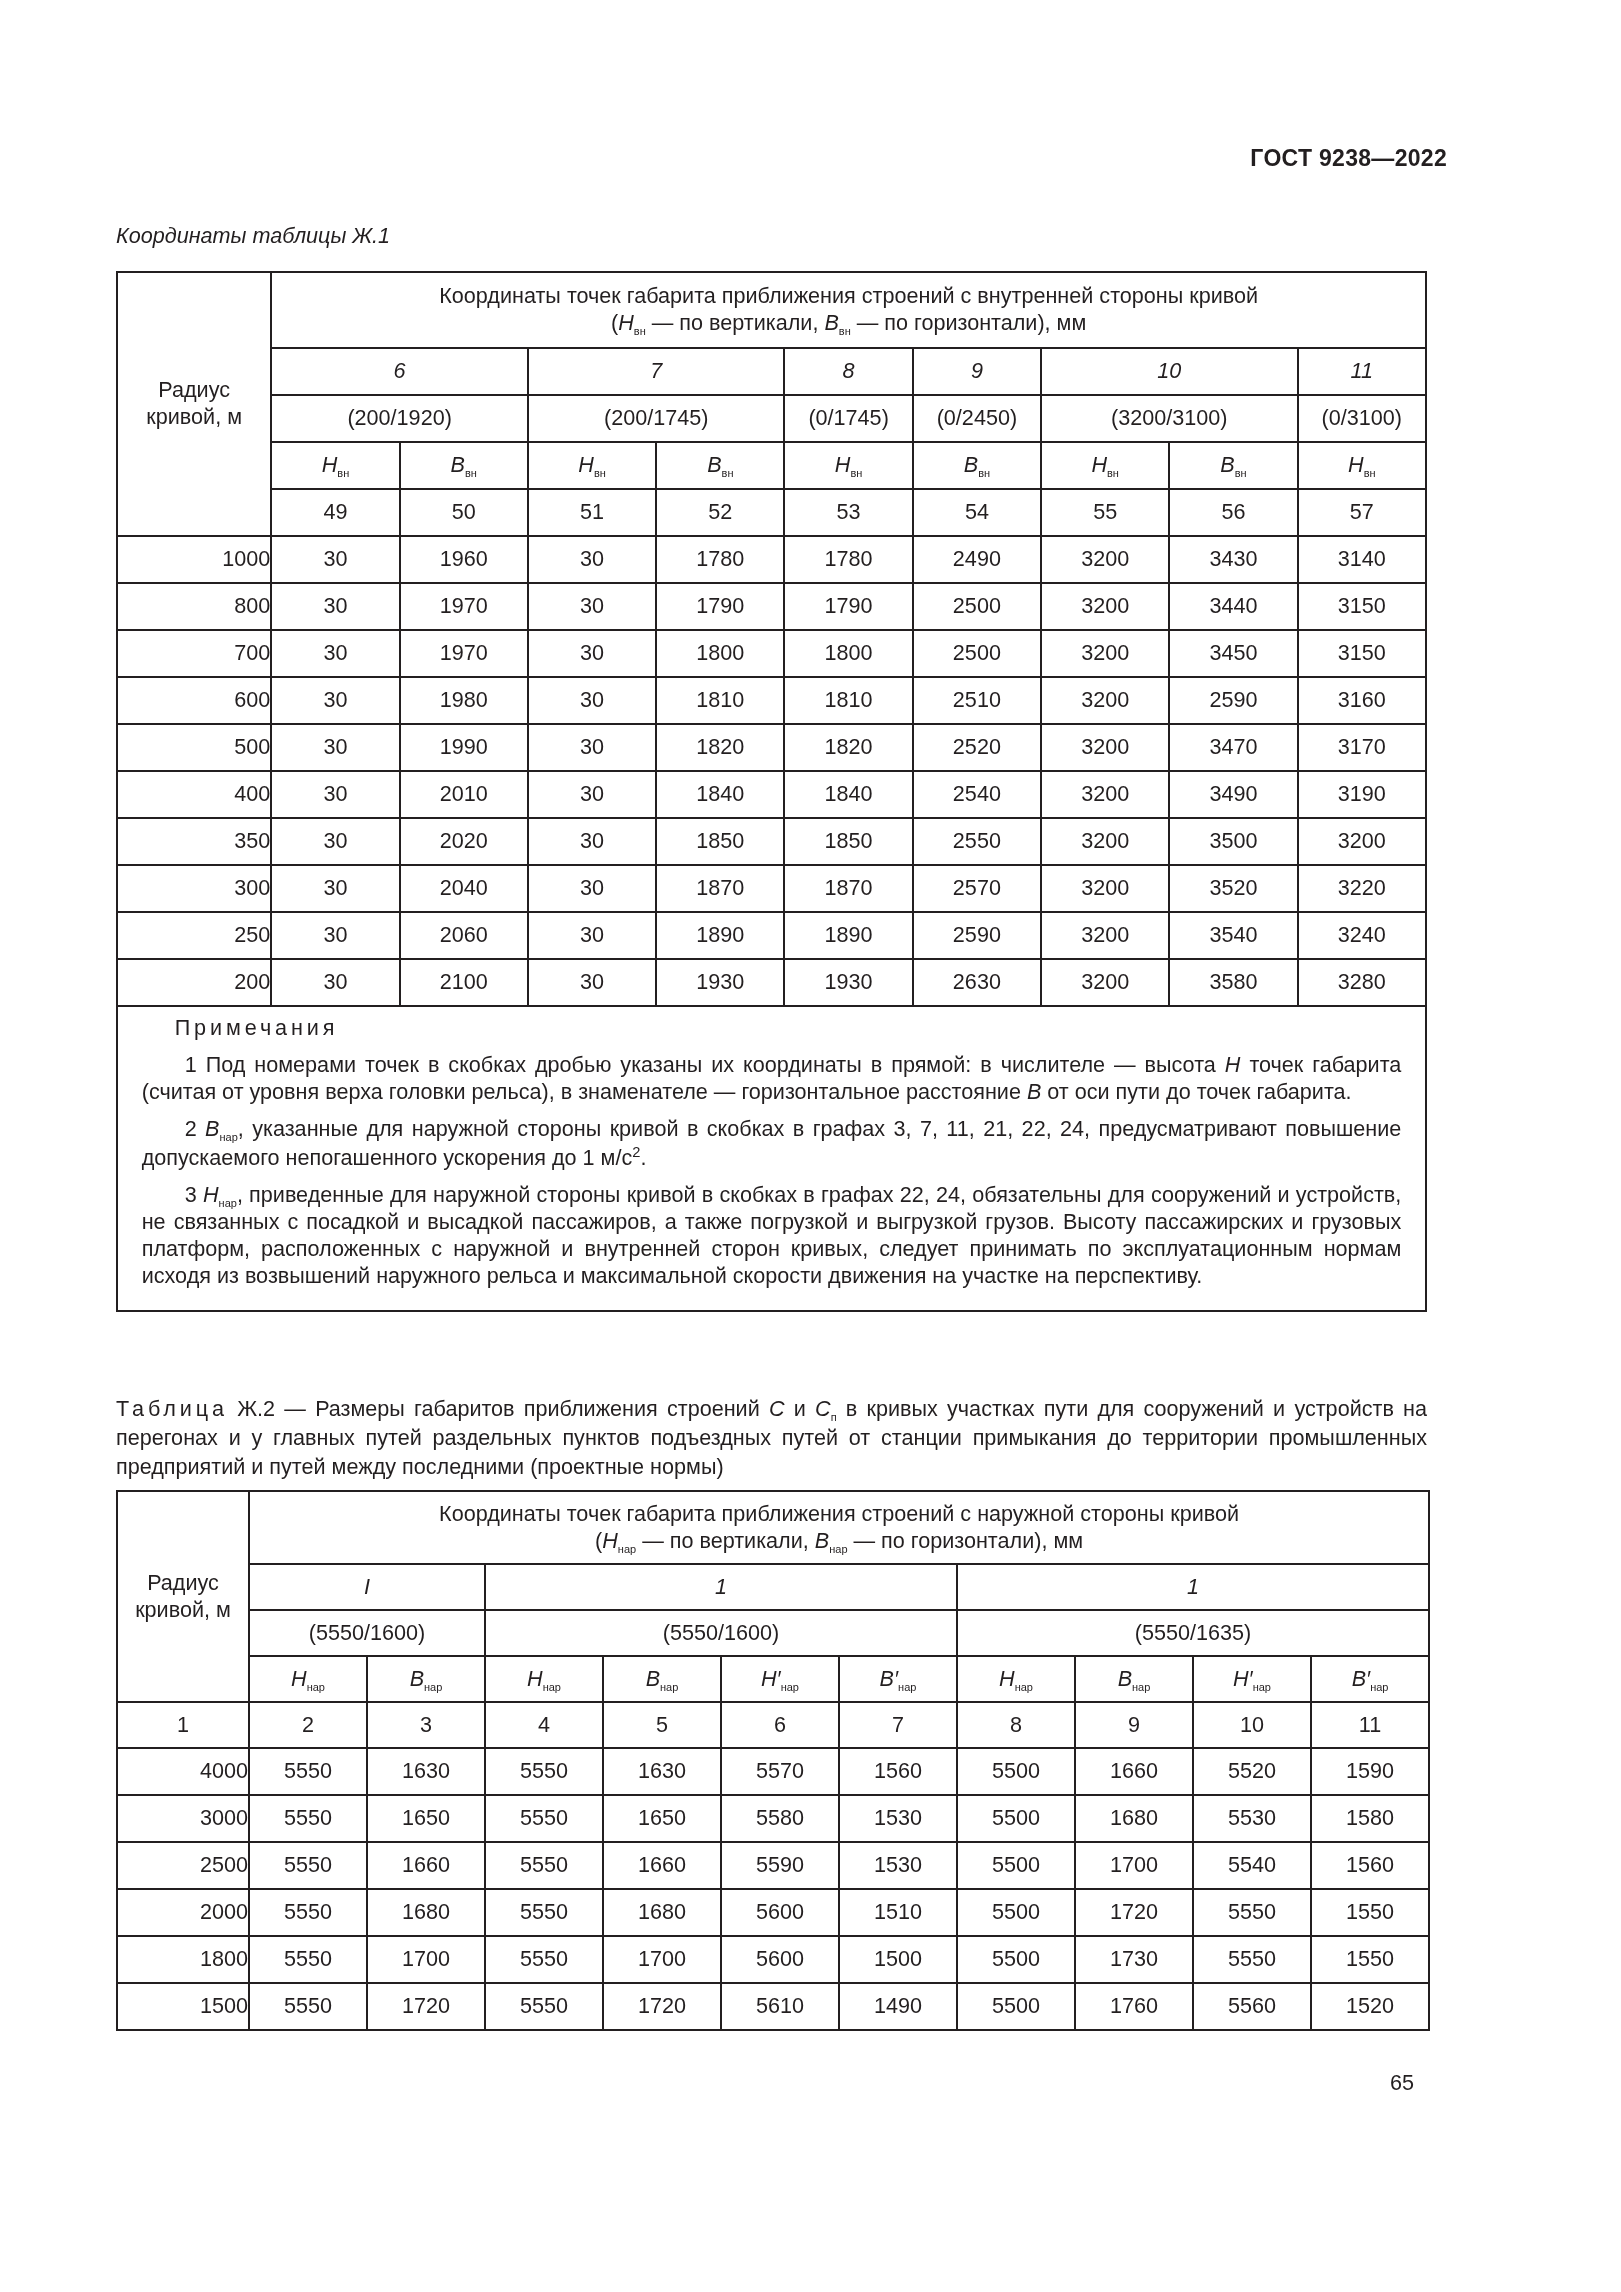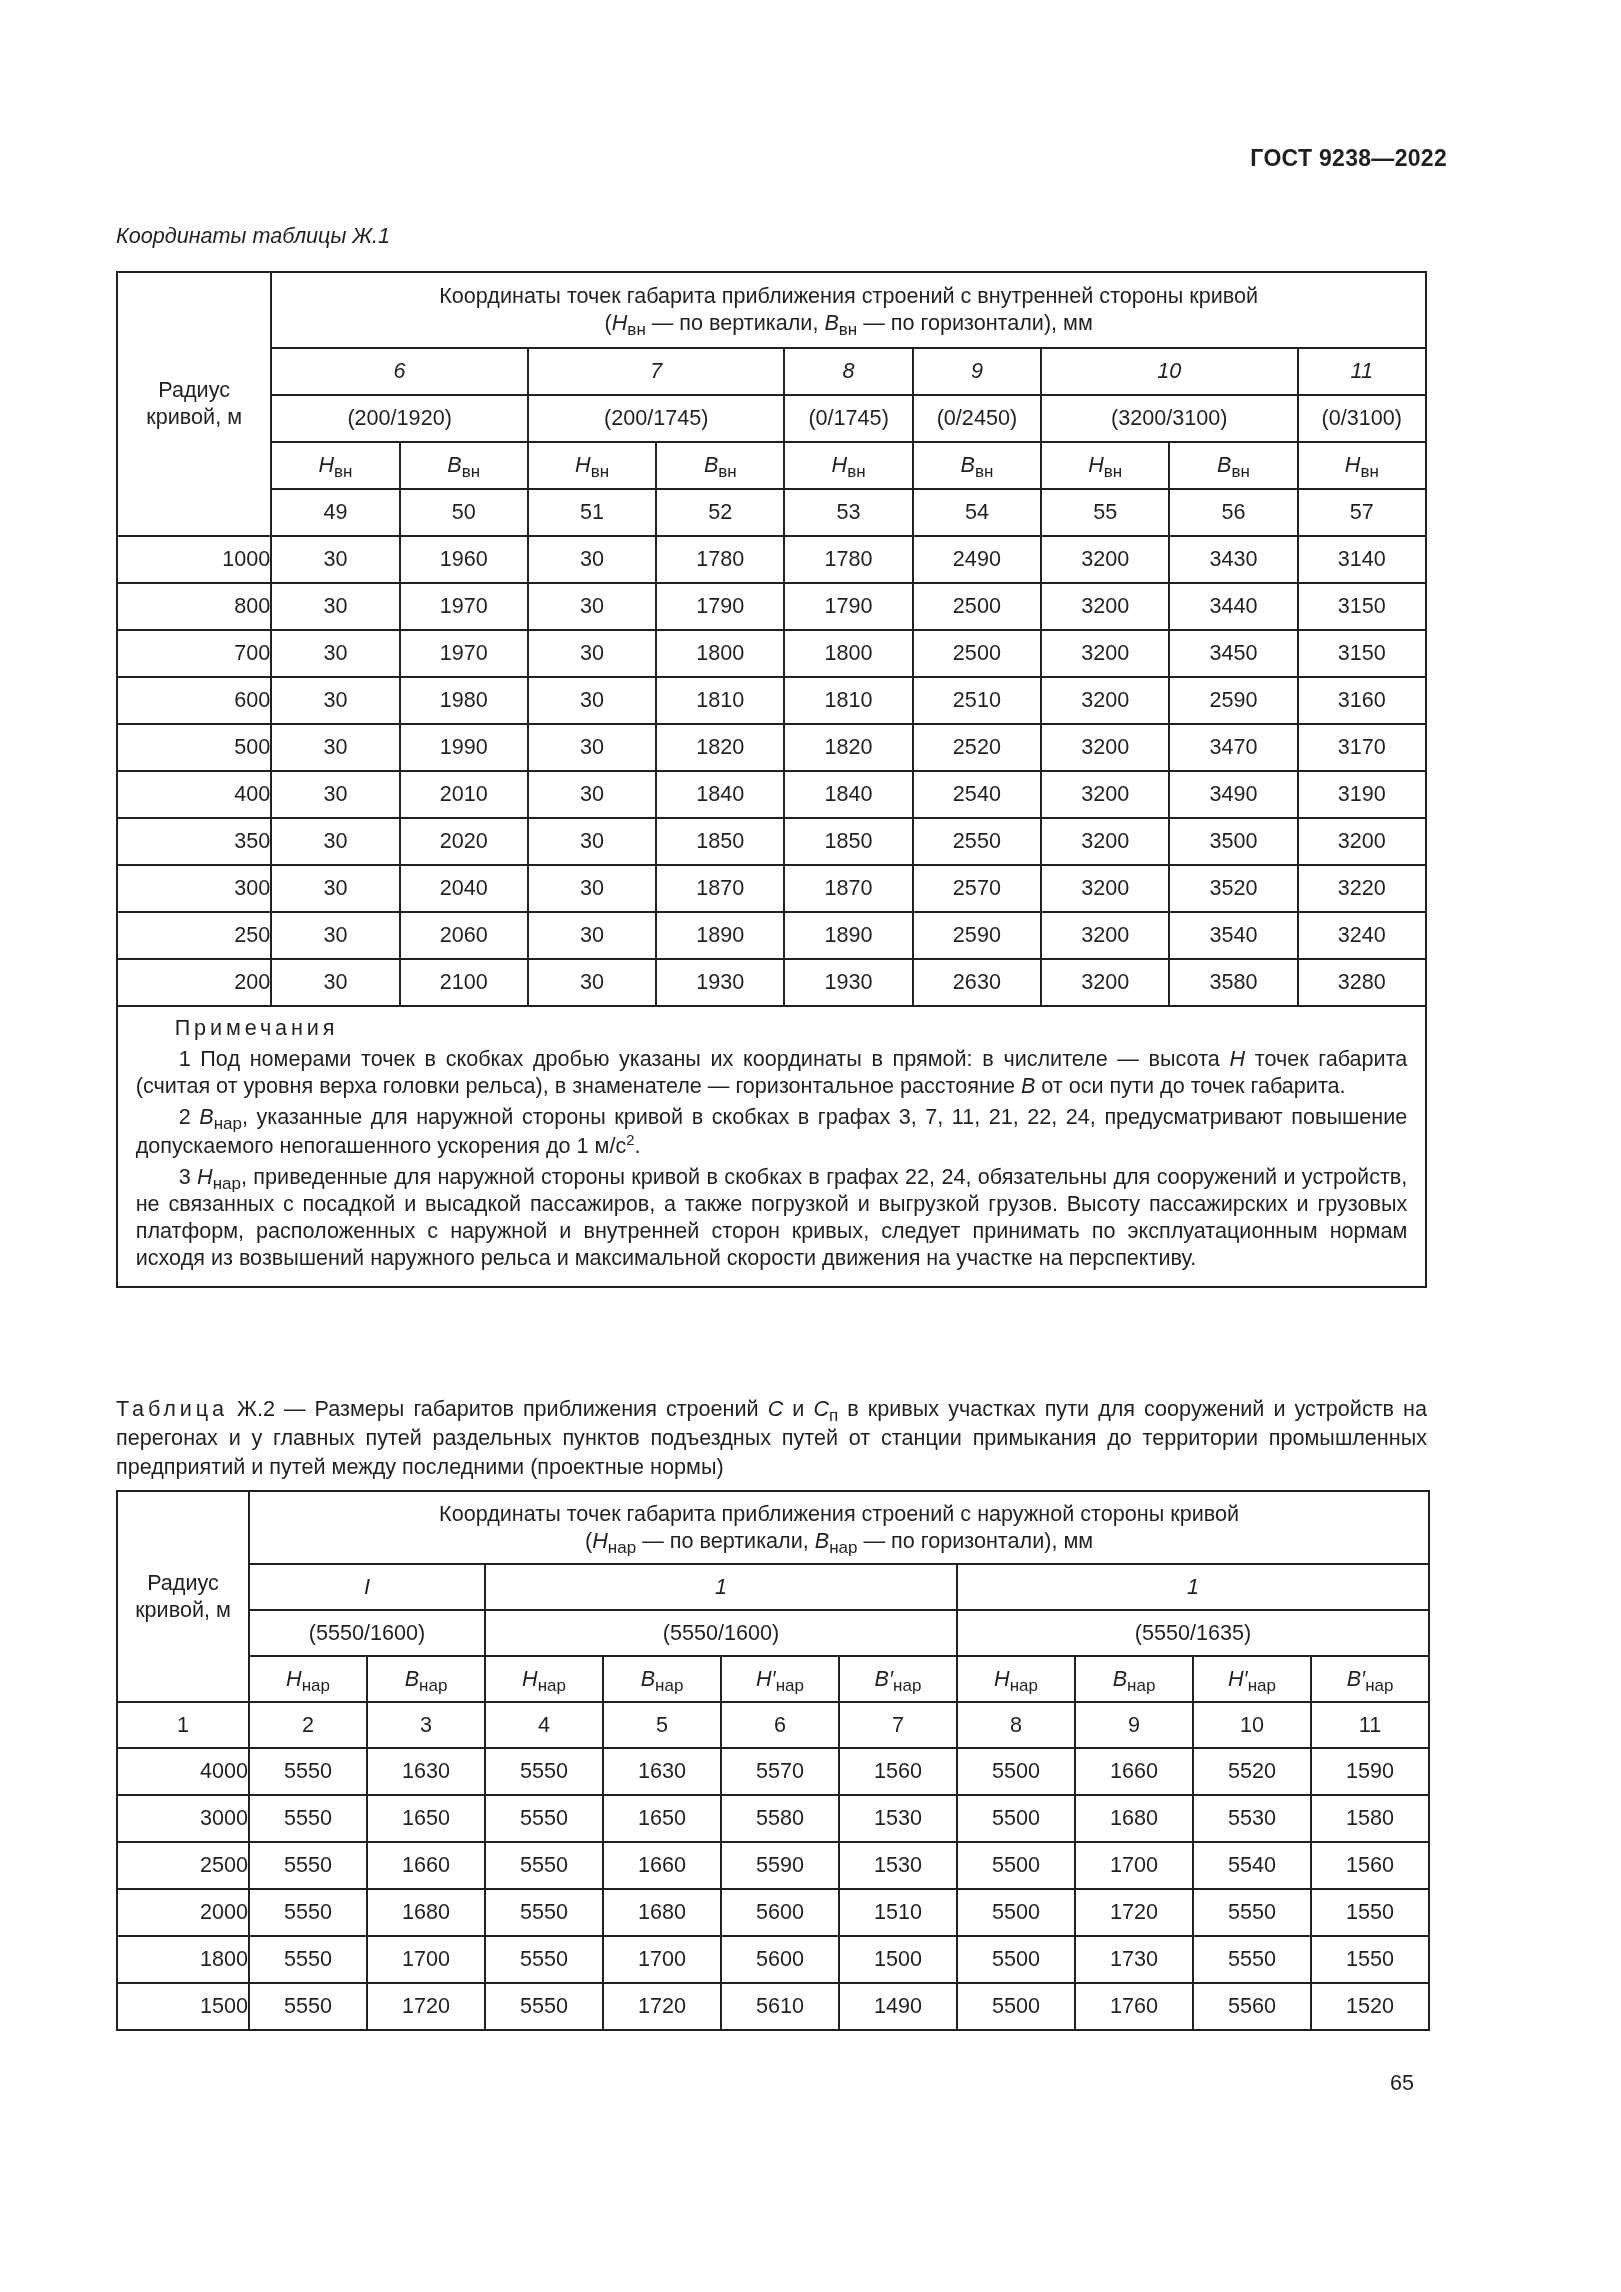--- a/index.html
+++ b/index.html
@@ -3,29 +3,29 @@
 <meta charset="utf-8">
 <style>
   html, body { margin:0; padding:0; background:#ffffff; }
   body { width:1621px; height:2293px; position:relative; font-family:"Liberation Sans", sans-serif; color:#231f20; }
   .page-header { position:absolute; top:145px; right:174px; font-weight:bold; font-size:23px; letter-spacing:0.3px; }
   .caption-cont { position:absolute; top:223px; left:116px; font-style:italic; font-size:21.6px; }
   table.gtable { position:absolute; left:116px; width:1311px; border-collapse:collapse; table-layout:fixed; font-size:21.6px; }
   table.gtable td { border:2px solid #231f20; text-align:center; vertical-align:middle; padding:0; line-height:1.25; }
   table.gtable td.left { text-align:right; padding-left:13.7px; }
   .it { font-style:italic; }
-  sub { font-size:17px; vertical-align:-4.9px; line-height:0; font-style:normal; }
+  sub { font-size:11px; vertical-align:-4.9px; line-height:0; font-style:normal; }
   .thead-sep td { border-bottom:5.9px double #231f20; }
   #t1 { top:271px; }
   #t1 .h-title { height:76px; }
   #t1 .h-row { height:47px; }
   #t1 .b-row td { height:45px; }
   .notes-cell { text-align:left !important; padding:7.8px 13.7px 9.8px 13.7px !important; font-size:21.6px; line-height:29px; }
   .notes-title { letter-spacing:3.9px; padding-left:43px; }
-  .note-p { text-indent:43px; text-align:justify; margin:4px; }
+  .note-p { text-indent:43px; text-align:justify; margin:10px; }
   .t2-caption { position:absolute; top:1394px; left:116px; width:1311px; font-size:21.6px; line-height:29px; text-align:justify; }
   .spaced { letter-spacing:3.9px; }
   #t2 { top:1490px; }
   #t2 .h-title { height:73px; }
   #t2 .h-row { height:46px; }
   #t2 .b-row td { height:45px; }
   .page-number { position:absolute; top:2070px; left:1390px; font-size:21.6px; }
 </style>
 </head>
 <body>

